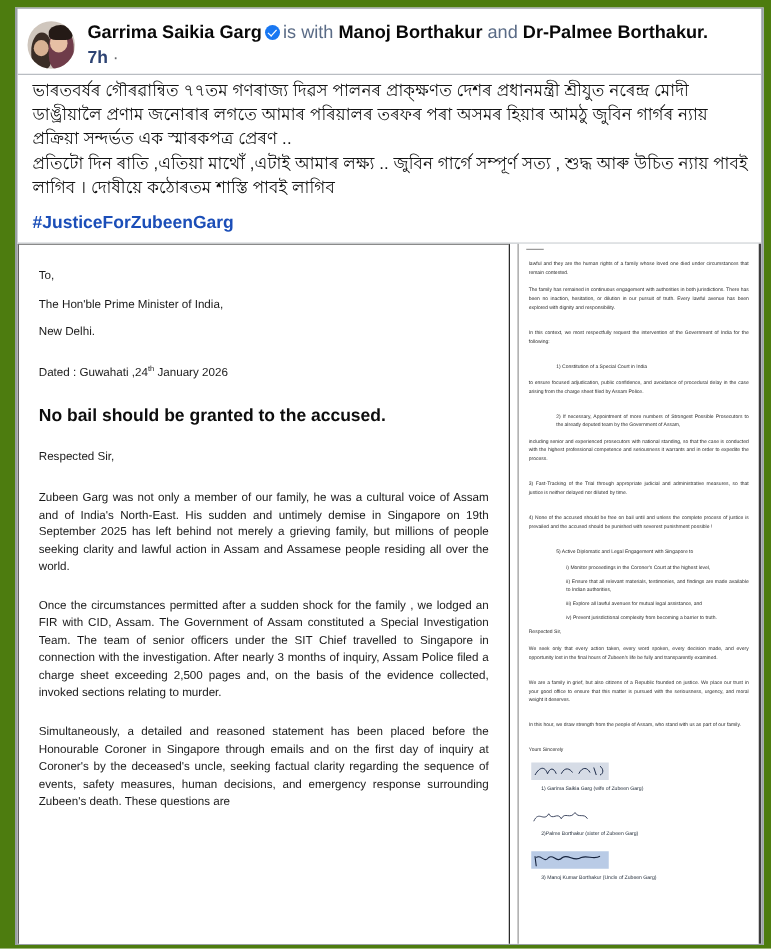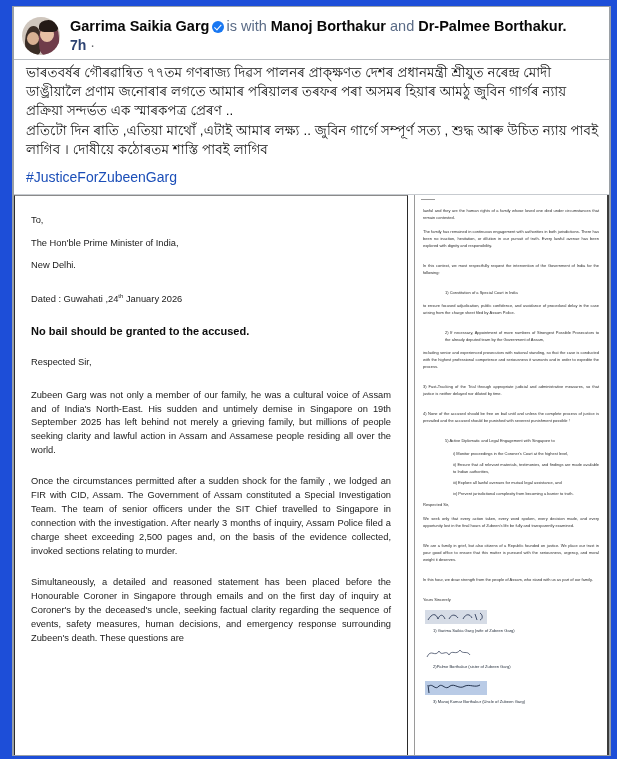--- a/index.html
+++ b/index.html
@@ -5,21 +5,21 @@
   * { box-sizing: border-box; }
   html, body {
     margin: 0; padding: 0;
     background: #ffffff;
     font-family: "Liberation Sans", sans-serif;
   }
   #screen {
     position: relative;
     width: 617px;
     height: 759px;
-    background: #1d4ed8;
+    background: #4d7c0f;
     overflow: hidden;
   }
   
   .post-card {
     position: absolute;
     left: 12px; top: 6px;
     width: 599px;
     height: 750px;
     border: 1px solid #9aa0a6;
     border-left-width: 2px;
@@ -121,21 +121,21 @@
   .as-para {
     font-size: 13.4px;
     line-height: 1.42;
     color: #111;
     padding: 3px 2px 0 2px;
     letter-spacing: 0.1px;
   }
   .as-para.second { padding-top: 1px; }
   .hashtag {
     font-size: 14px;
-    font-weight: normal;
+    font-weight: bold;
     color: #1b4eb8;
     padding: 10px 2px 9px 2px;
     display: block;
   }
 
   
   .attachment {
     position: relative;
     height: 573px;
     background: #ffffff;
@@ -177,21 +177,21 @@
   .l-gap-lg { margin-bottom: 19px; }
   .l-just {
     text-align: justify;
     font-size: 9.3px;
     color: #1a1a1a;
     line-height: 1.5;
     margin: 0 0 17px 0;
   }
   .l-just b { font-weight: bold; }
   .l-bold {
-    font-size: 11px;
+    font-size: 14px;
     font-weight: bold;
     color: #0d0d0d;
     margin: 0 0 19px 0;
   }
   sup { font-size: 6px; vertical-align: super; }
 
   
   .r-txt {
     font-size: 4.0px;
     line-height: 1.75;

